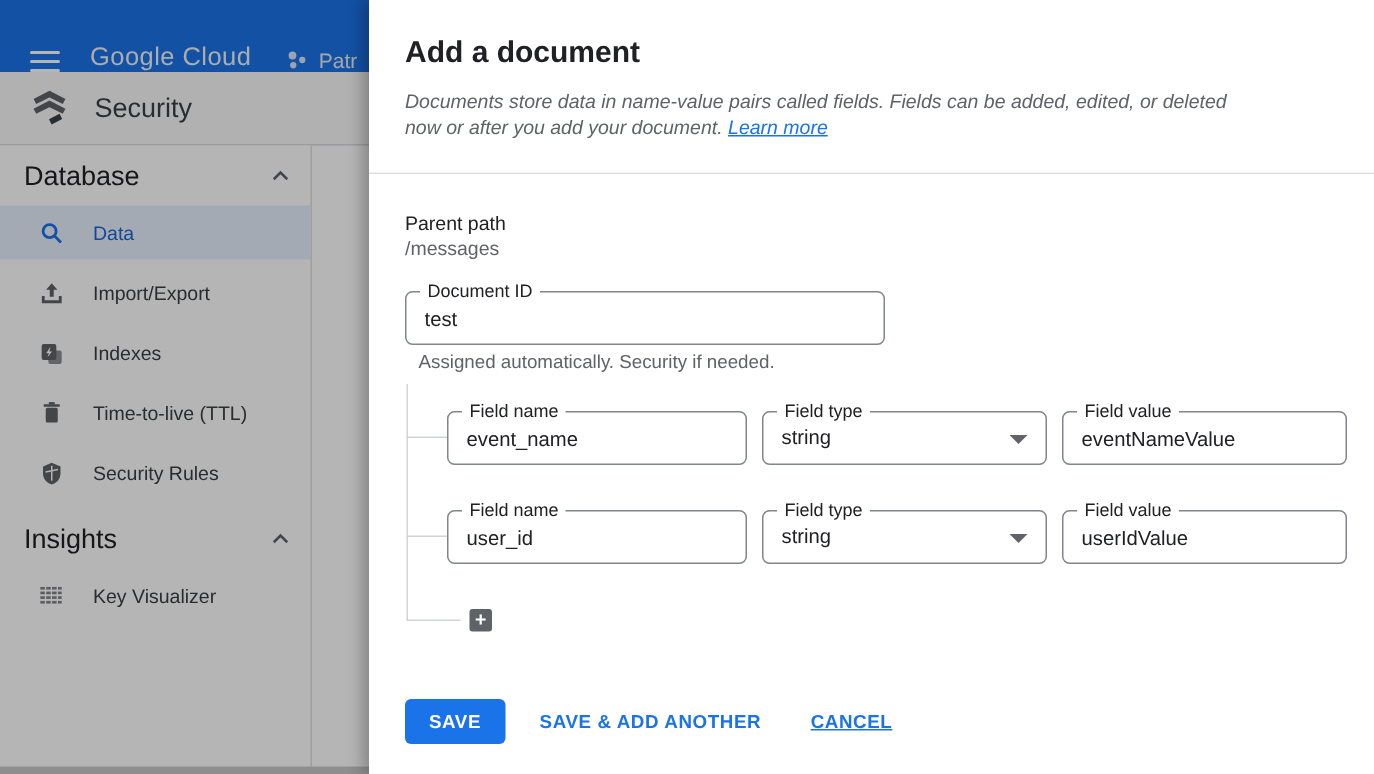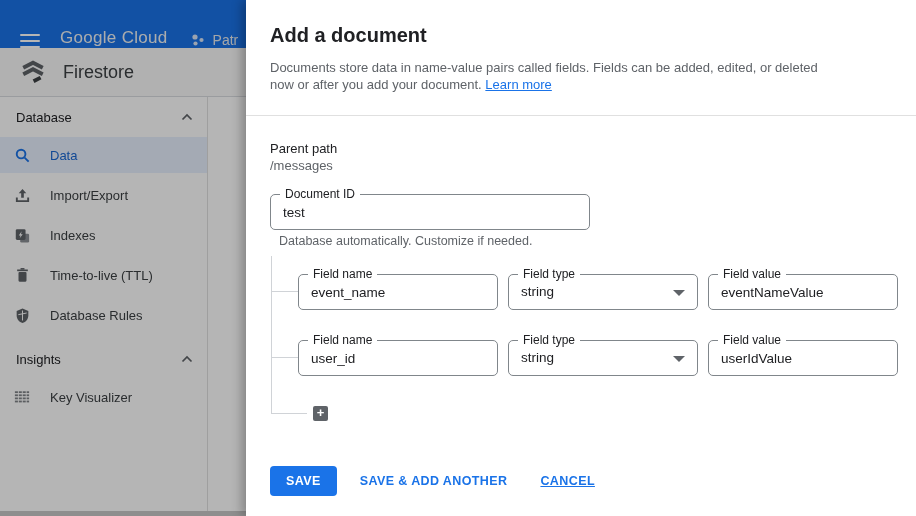--- a/index.html
+++ b/index.html
@@ -21,41 +21,41 @@
   .proj svg { margin-right:7px; }
 
   .app-header { position:absolute; left:0; top:48px; width:246px; height:49px;
     background:#fafafa; border-bottom:1px solid #dadce0; display:flex; align-items:center; }
   .app-header .title { font-size:18px; color:#3c4043; margin-left:17px; }
   .fs-icon { margin-left:20px; }
 
   .sidebar { position:absolute; left:0; top:97px; width:208px; height:414px;
     background:#fff; border-right:1px solid #e0e0e0; }
   .section-head { height:40px; display:flex; align-items:center; padding:0 14px 0 16px;
-    color:#202124; font-size:13px; }
+    color:#202124; font-size:18px; }
   .section-head .lbl { flex:1; }
-  .nav-item { height:36px; display:flex; align-items:center; padding-left:12px;
+  .nav-item { height:36px; display:flex; align-items:center; padding-left:24px;
     color:#3c4043; font-size:13px; cursor:pointer; }
   .nav-item .ic { width:20px; height:20px; display:flex; align-items:center;
     justify-content:center; margin-right:18px; }
   .nav-item.selected { background:#e8f0fe; color:#1967d2; }
   .nav-item + .nav-item { margin-top:4px; }
   .sec-gap { height:6px; }
   .bottom-strip { position:absolute; left:0; bottom:0; width:246px; height:5px;
     background:#c9c9c9; }
   .scrim { position:absolute; inset:0; background:rgba(0,0,0,0.29); z-index:5;
     pointer-events:none; }
 
   
   .panel { position:absolute; left:246px; top:0; width:670px; height:516px;
     background:#fff; z-index:6; box-shadow:-4px 0 10px rgba(0,0,0,0.28); }
   .dlg-title { position:absolute; left:24px; top:24px; font-size:20px;
     font-weight:bold; color:#202124; }
   .dlg-desc { position:absolute; left:24px; top:59px; font-size:13px;
-    line-height:17px; color:#5f6368; white-space:nowrap; }
+    line-height:17px; color:#5f6368; white-space:nowrap;font-style:italic; }
   .dlg-desc a { color:#1a73e8; text-decoration:underline; cursor:pointer; }
   .divider { position:absolute; left:0; top:115px; width:670px; height:1px;
     background:#e0e0e0; }
 
   .pp-label { position:absolute; left:24px; top:141px; font-size:13px; color:#202124; }
   .pp-value { position:absolute; left:24px; top:158px; font-size:13px; color:#5f6368; }
 
   .field { position:absolute; border:1px solid #80868b; border-radius:5px;
     background:#fff; height:36px; }
   .field .flabel { position:absolute; top:-9px; left:9px; background:#fff;
@@ -119,21 +119,21 @@
       <span>Patr</span>
     </div>
   </div>
 
   <div class="app-header">
     <svg class="fs-icon" width="26" height="26" viewBox="0 0 24 24">
       <path d="M3 8 L12 3.4 L21 8" stroke="#5f6368" stroke-width="3.6" fill="none"></path>
       <path d="M3 14 L12 9.4 L21 14" stroke="#5f6368" stroke-width="3.6" fill="none"></path>
       <path d="M12.5 20.5 L19 17.2" stroke="#3c4043" stroke-width="3.6" fill="none"></path>
     </svg>
-    <div class="title">Firestore</div>
+    <div class="title">Security</div>
   </div>
 
   <div class="sidebar">
 
     <div class="section-head">
       <span class="lbl">Database</span>
       <svg width="12" height="8" viewBox="0 0 12 8">
         <path d="M1.5 6.5 L6 2 L10.5 6.5" stroke="#5f6368" stroke-width="1.7" fill="none"></path>
       </svg>
     </div>
@@ -181,21 +181,21 @@
     </div>
 
     <div class="nav-item">
       <span class="ic">
         <svg width="15" height="17" viewBox="0 0 18 20">
           <path d="M9 1.5 L16 4.5 V10 C16 14.5 13 17.8 9 19 C5 17.8 2 14.5 2 10 V4.5 Z" fill="#5f6368"></path>
           <path d="M9 4 L9 16" stroke="#fafafa" stroke-width="1.2"></path>
           <path d="M4 9 L14 7" stroke="#fafafa" stroke-width="1.2"></path>
         </svg>
       </span>
-      <span>Database Rules</span>
+      <span>Security Rules</span>
     </div>
 
     <div class="sec-gap"></div>
 
     <div class="section-head">
       <span class="lbl">Insights</span>
       <svg width="12" height="8" viewBox="0 0 12 8">
         <path d="M1.5 6.5 L6 2 L10.5 6.5" stroke="#5f6368" stroke-width="1.7" fill="none"></path>
       </svg>
     </div>
@@ -244,21 +244,21 @@
 
   <div class="divider"></div>
 
   <div class="pp-label">Parent path</div>
   <div class="pp-value">/messages</div>
 
   <div class="field docid">
     <span class="flabel">Document ID</span>
     <input type="text" value="test" style="">
   </div>
-  <div class="helper">Database automatically. Customize if needed.</div>
+  <div class="helper">Assigned automatically. Security if needed.</div>
 
   <div class="conn v"></div>
   <div class="conn h1"></div>
   <div class="conn h2"></div>
   <div class="conn h3"></div>
 
   <div class="field fname row1">
     <span class="flabel">Field name</span>
     <input type="text" value="event_name" style="">
   </div>

